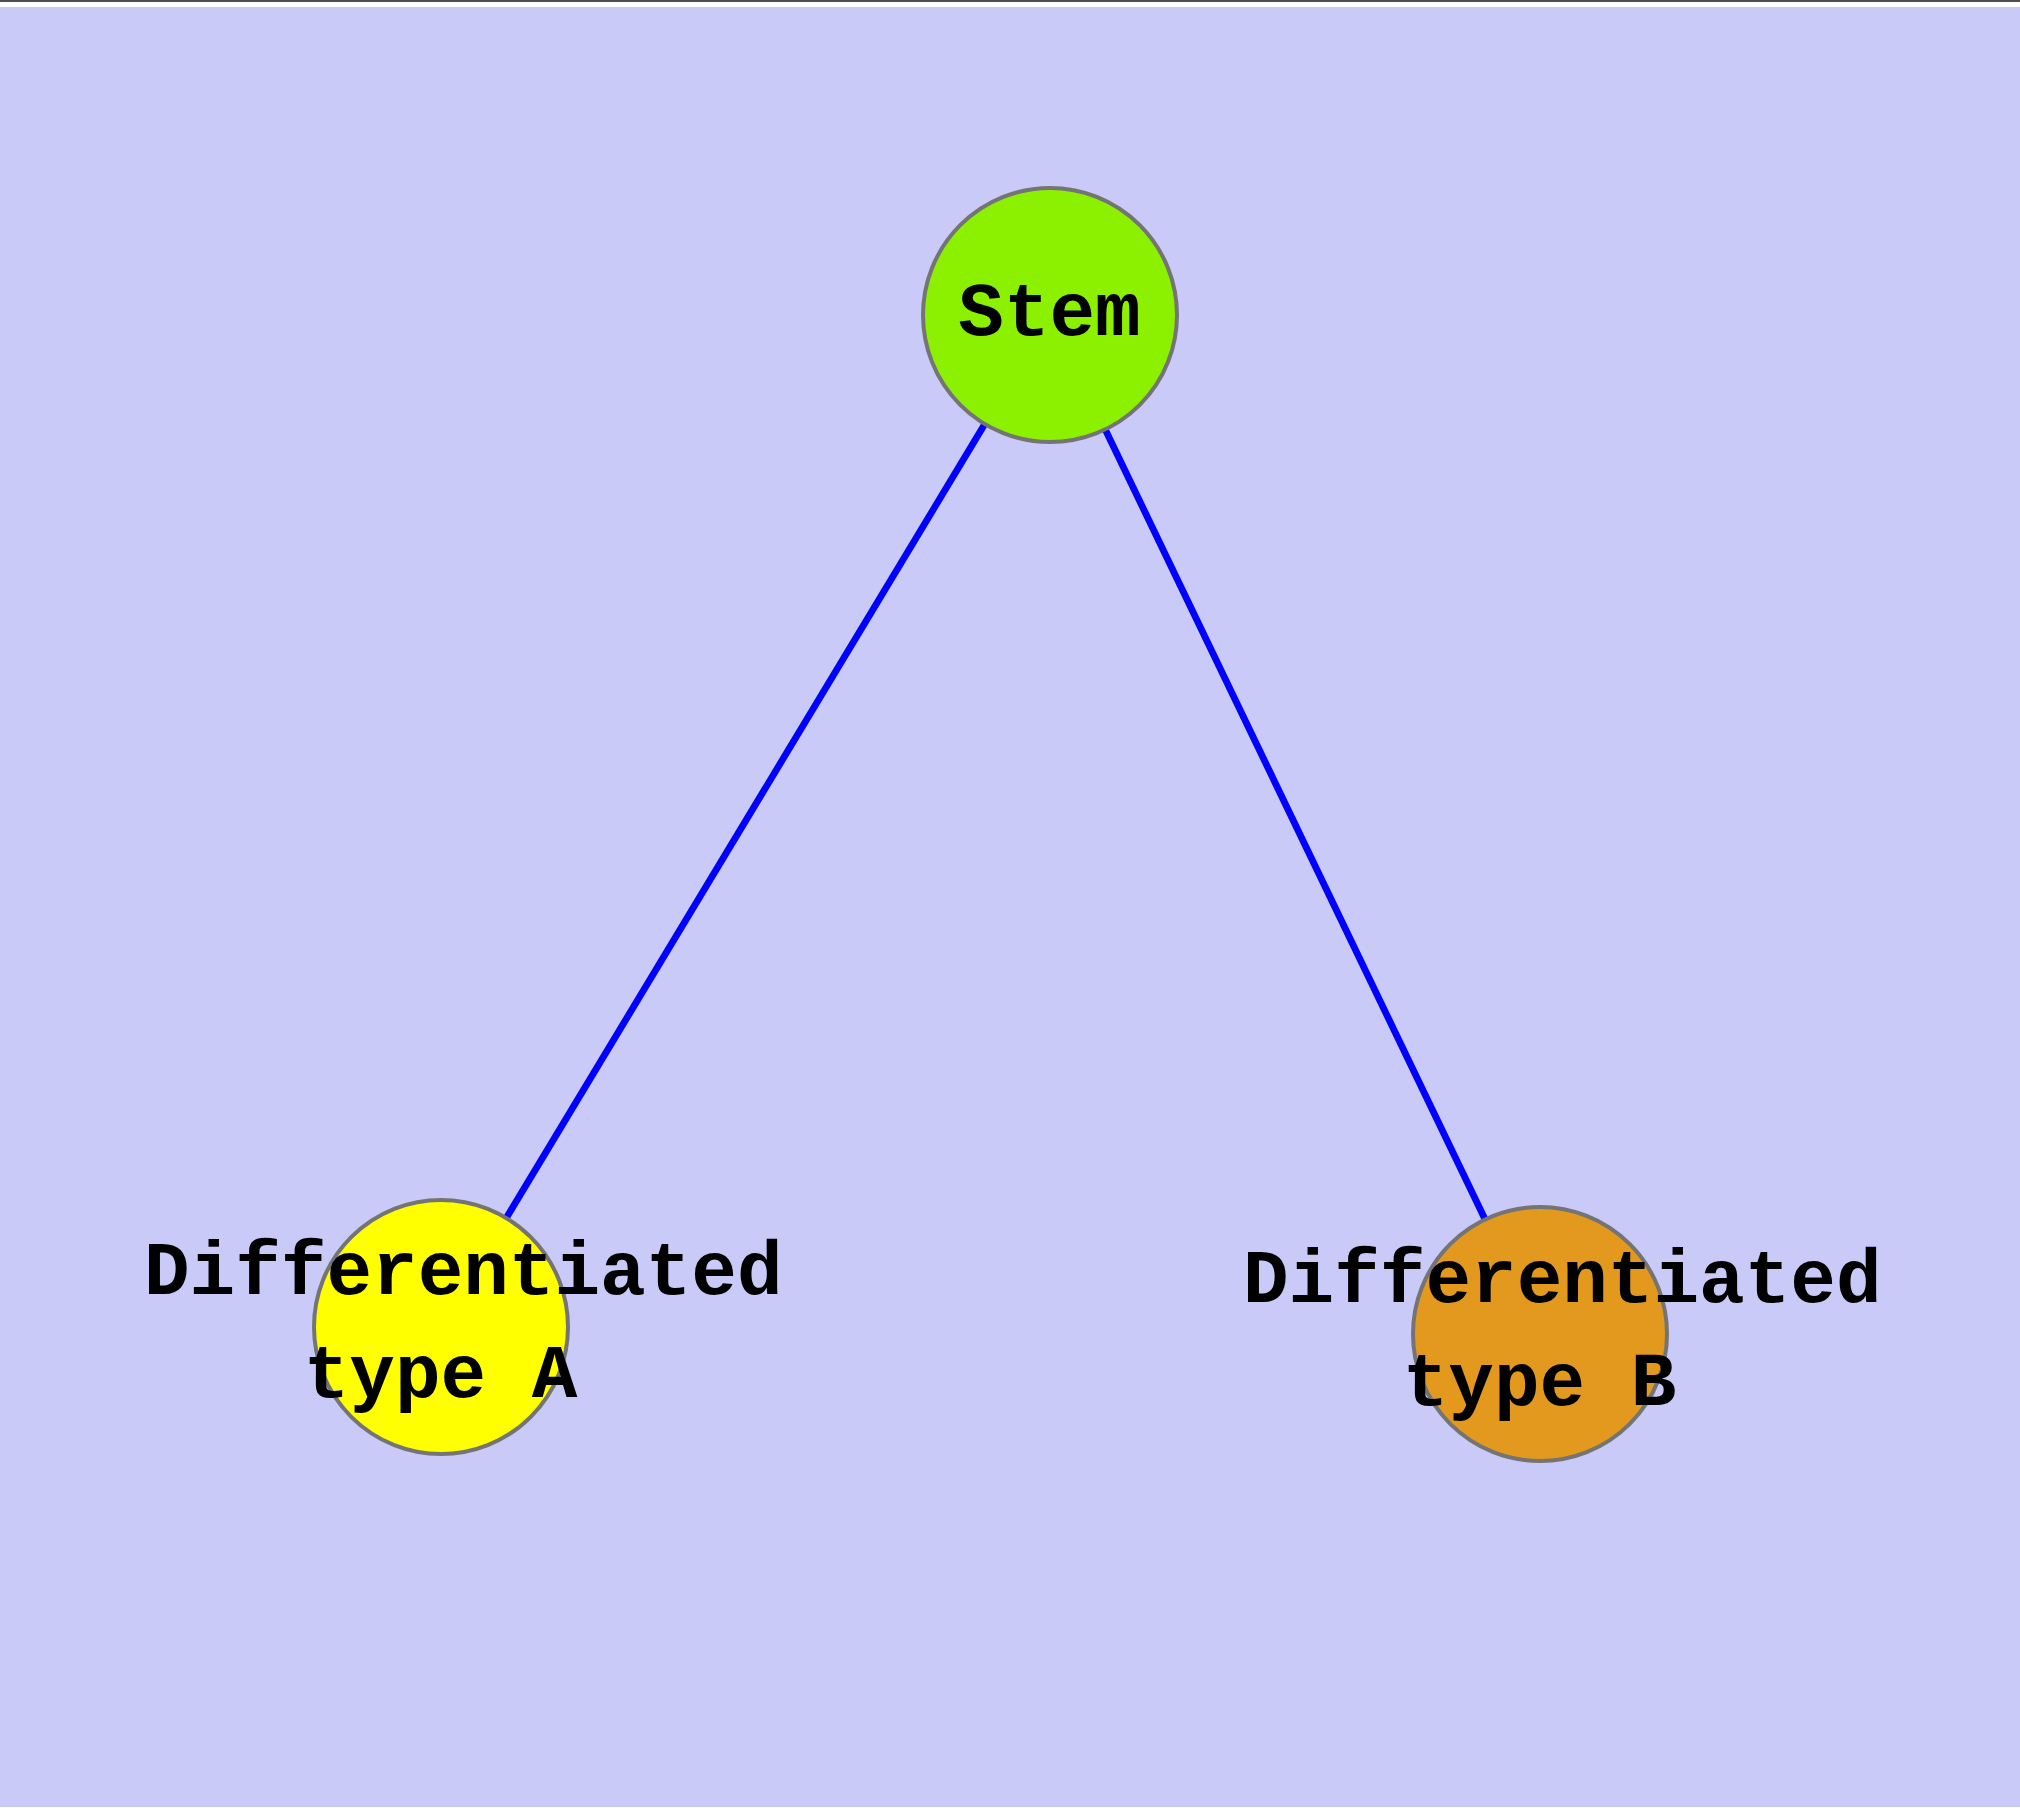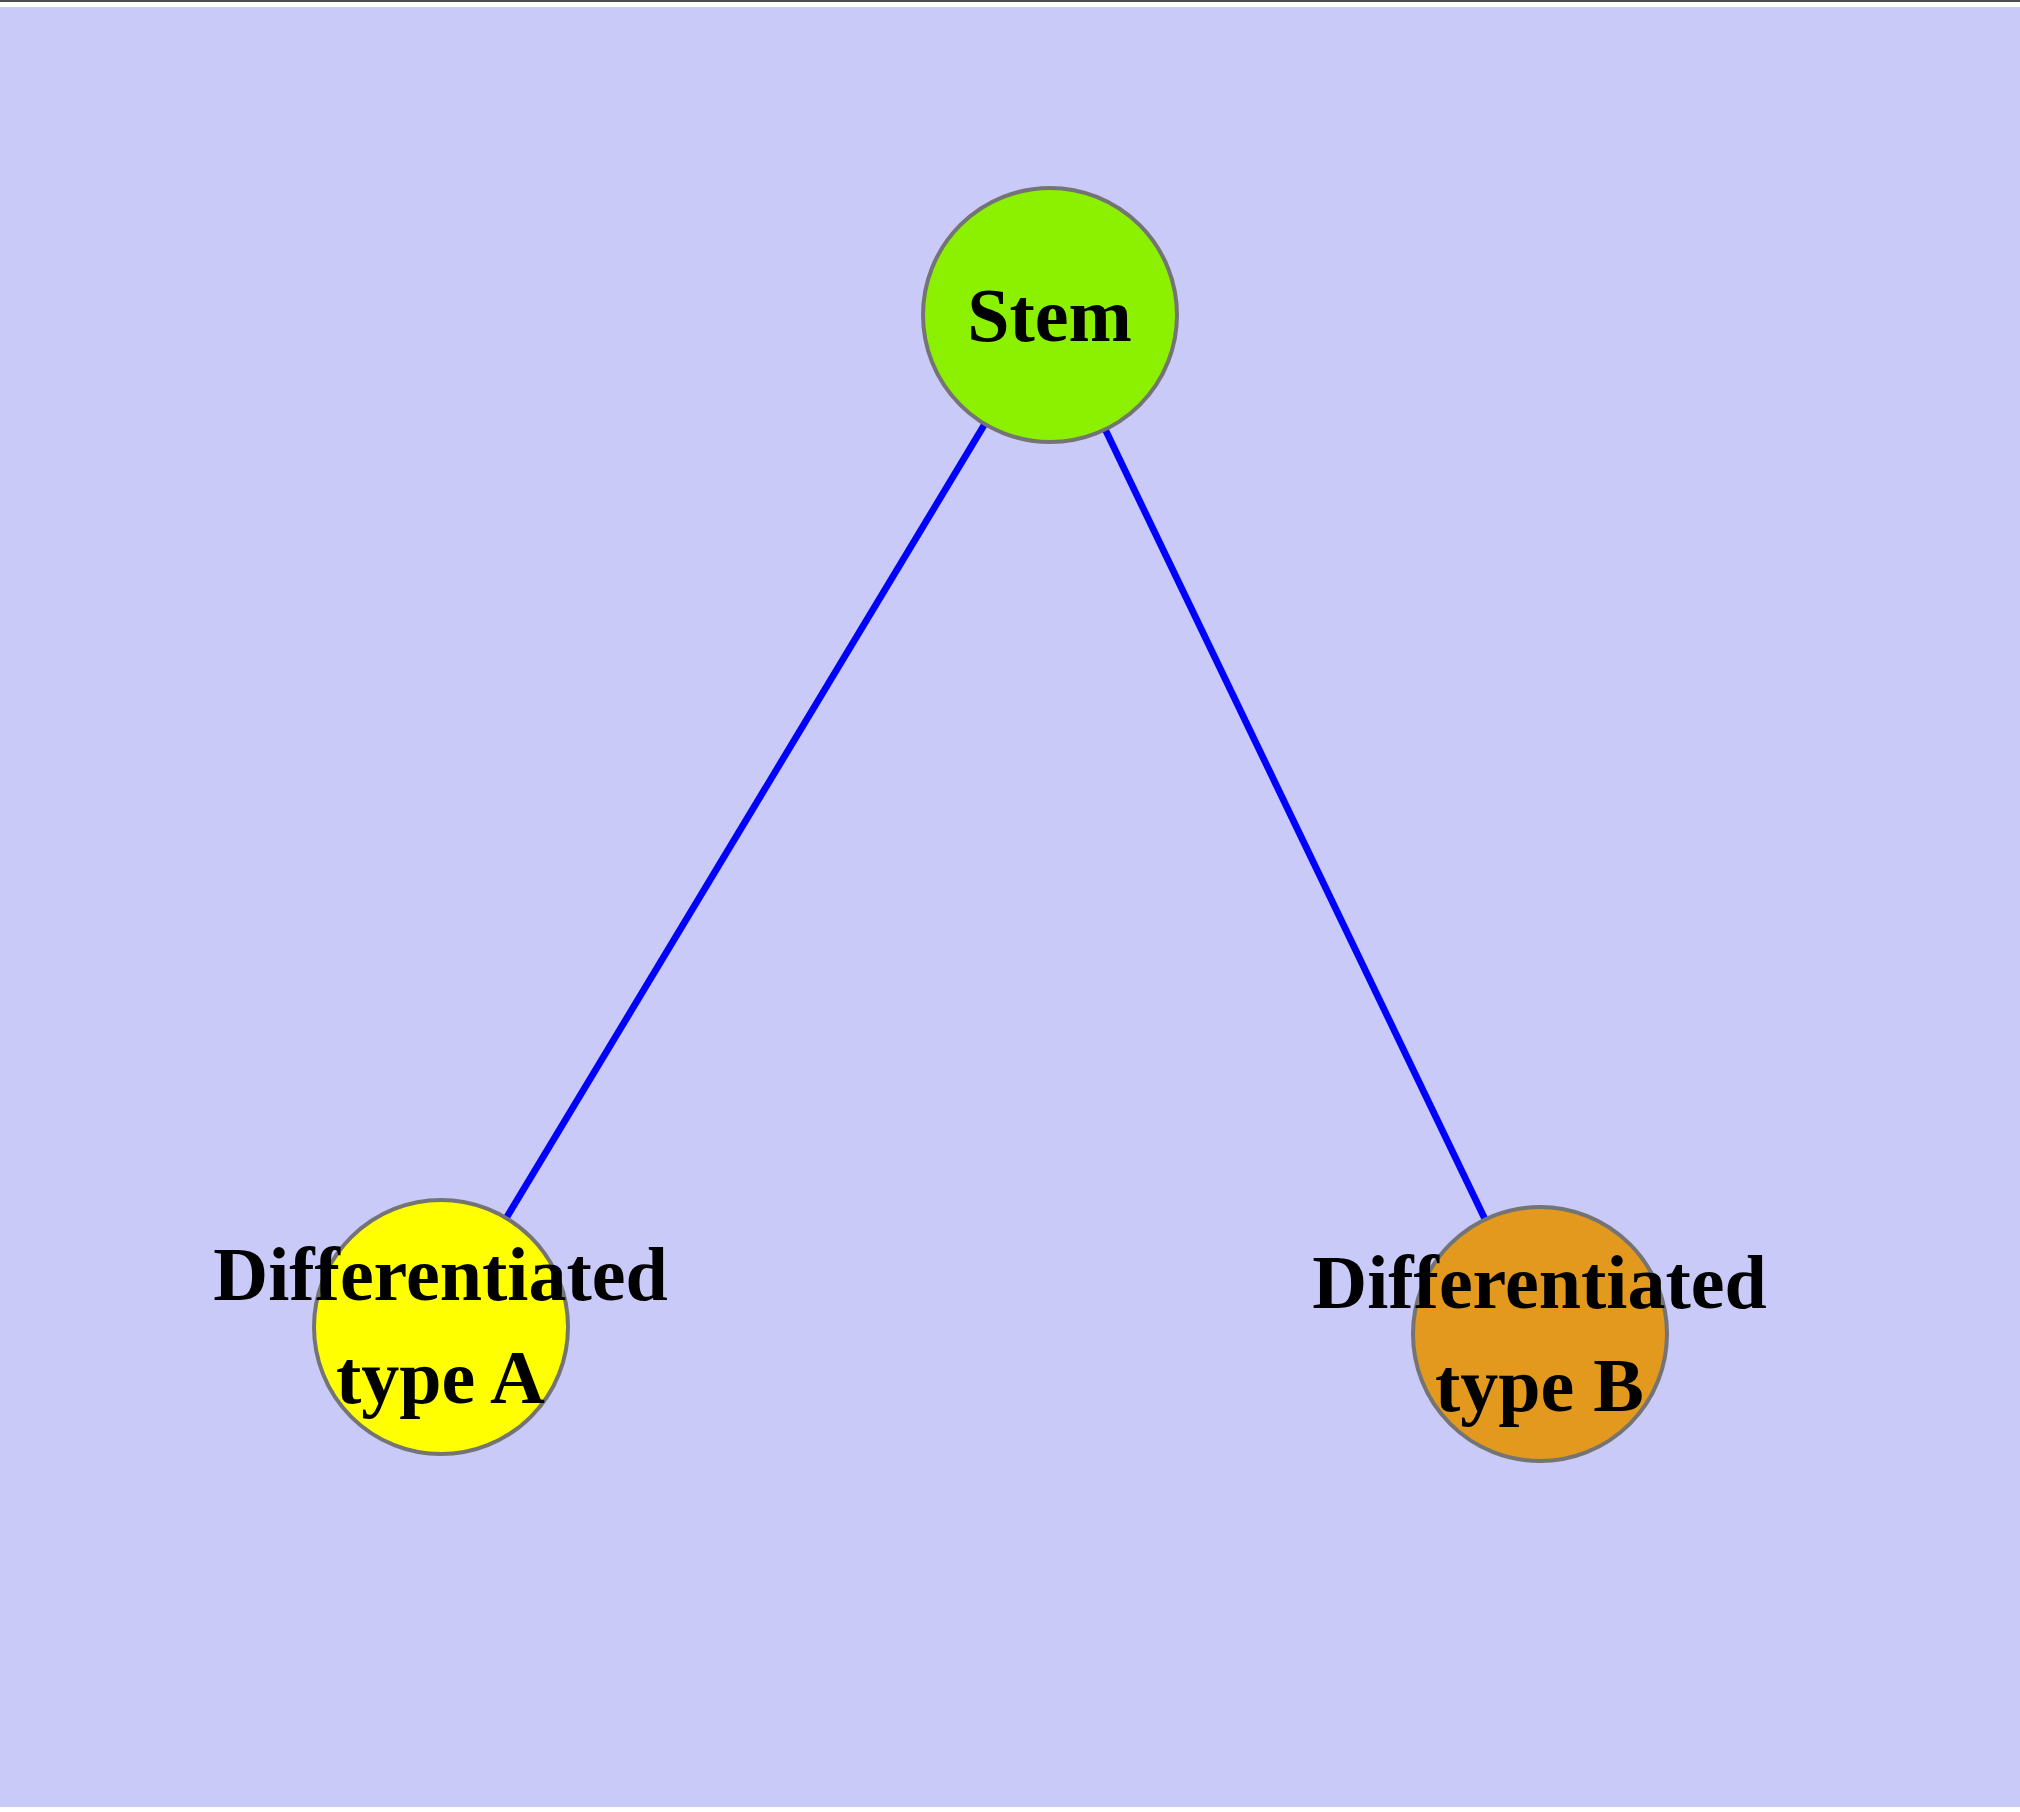--- a/index.html
+++ b/index.html
@@ -6,21 +6,21 @@
     margin: 0;
     padding: 0;
     background: #FFFFFF;
   }
   #page {
     position: relative;
     width: 2021px;
     height: 1812px;
     overflow: hidden;
     background: #FFFFFF;
-    font-family: Liberation Serif, serif;
+    font-family: Liberation Mono, monospace;
   }
   #top-line {
     position: absolute;
     left: 0; top: 0;
     width: 100%; height: 1.7px;
     z-index: 4;
   }
   #canvas {
     position: absolute;
     left: 0; top: 6.8px;

